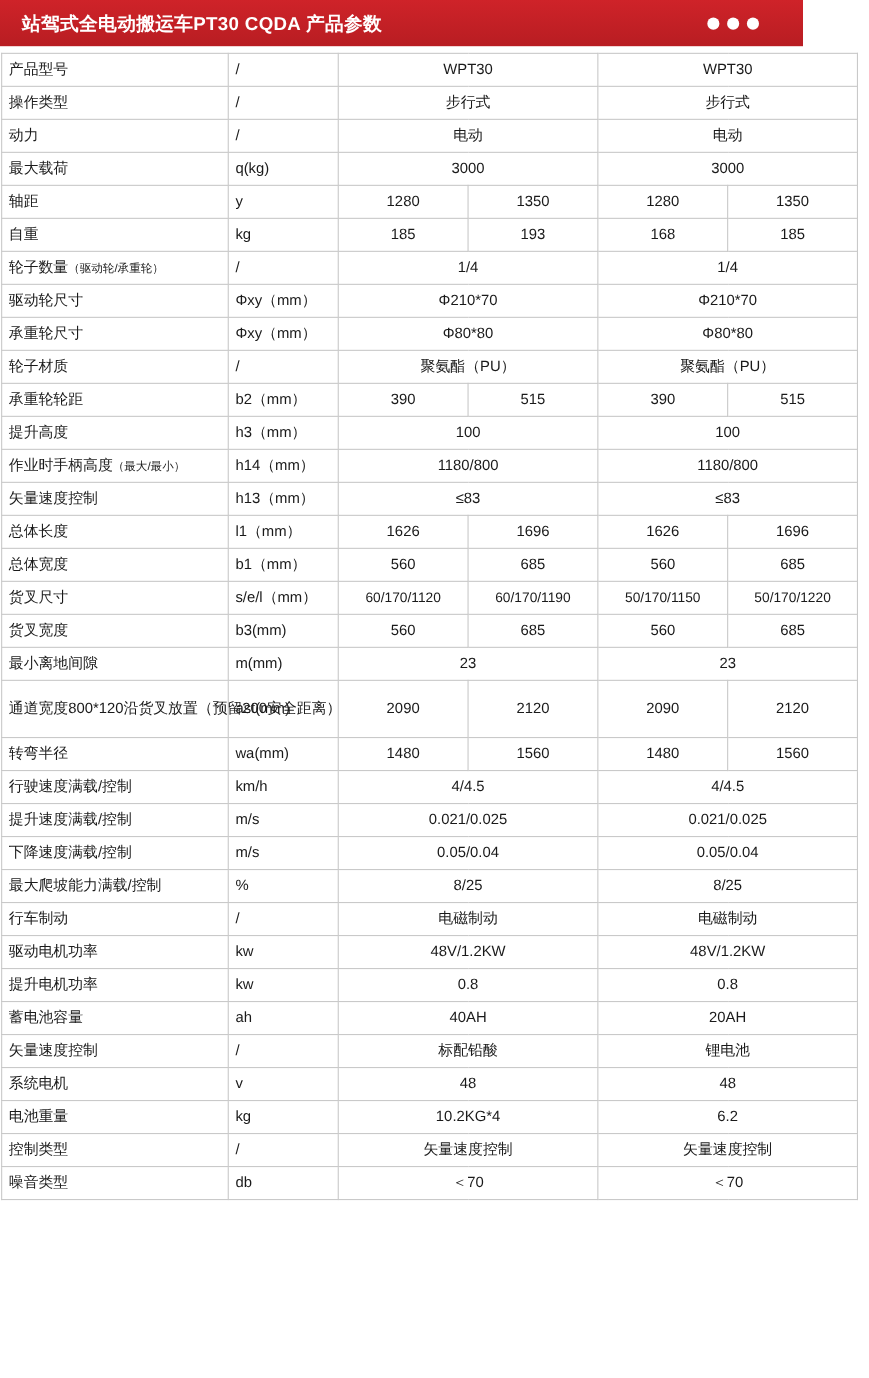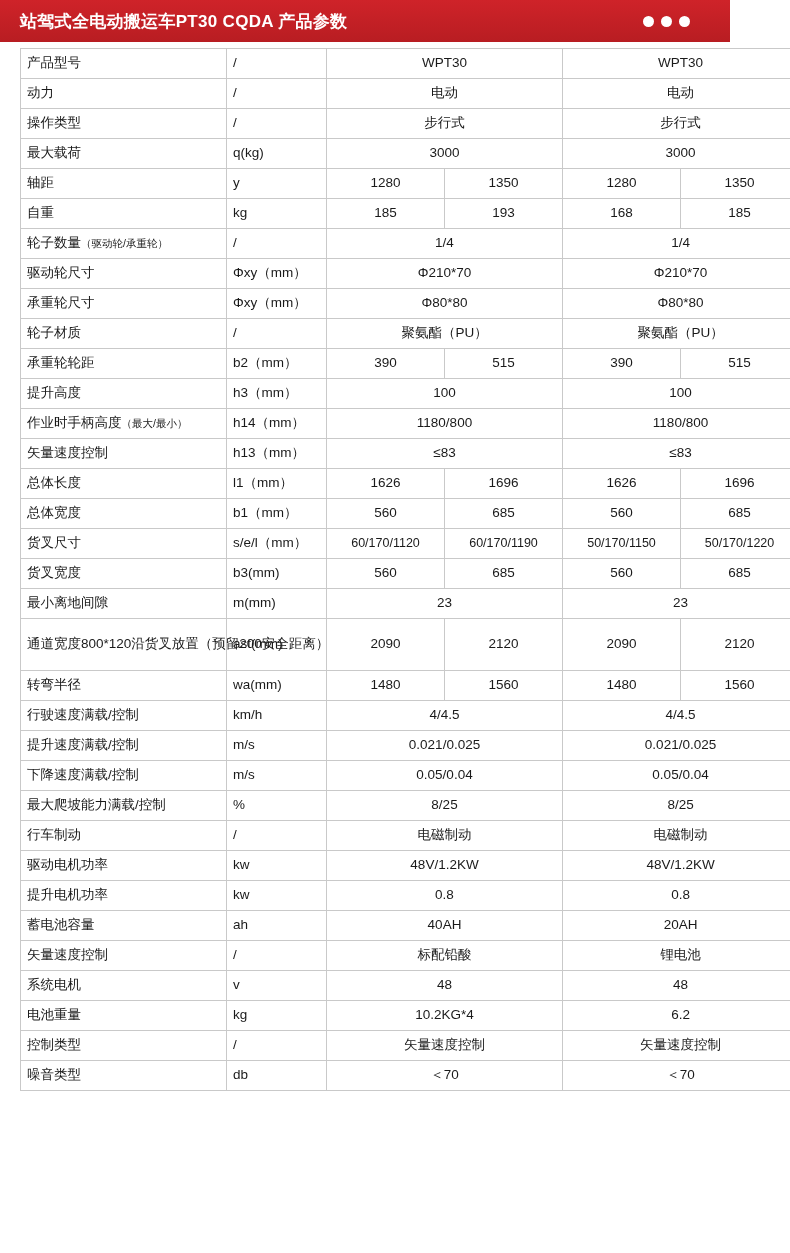--- a/index.html
+++ b/index.html
@@ -39,21 +39,21 @@
   }
   .header-dots i {
     display: block;
     width: 11px;
     height: 11px;
     border-radius: 50%;
     background: #ffffff;
   }
   
   .table-wrap {
-    padding: 6px 6px 10px 20px;
+    padding: 6px 6px 10px 1px;
   }
   table.spec {
     border-collapse: collapse;
     width: 778px;
     table-layout: fixed;
     font-size: 13.5px;
     color: #1a1a1a;
   }
   table.spec col.c-label { width: 206px; }
   table.spec col.c-unit  { width: 100px; }
@@ -110,30 +110,30 @@
           <col class="c-q">
       </colgroup>
       <tbody id="spec-body">
           <tr>
             <td class="label"><span>产品型号</span></td>
             <td class="unit">/</td>
             <td class="val" colspan="2">WPT30</td>
             <td class="val" colspan="2">WPT30</td>
           </tr>
           <tr>
+            <td class="label"><span>操作类型</span></td>
+            <td class="unit">/</td>
+            <td class="val" colspan="2">步行式</td>
+            <td class="val" colspan="2">步行式</td>
+          </tr>
+          <tr>
             <td class="label"><span>动力</span></td>
             <td class="unit">/</td>
             <td class="val" colspan="2">电动</td>
             <td class="val" colspan="2">电动</td>
-          </tr>
-          <tr>
-            <td class="label"><span>操作类型</span></td>
-            <td class="unit">/</td>
-            <td class="val" colspan="2">步行式</td>
-            <td class="val" colspan="2">步行式</td>
           </tr>
           <tr>
             <td class="label"><span>最大载荷</span></td>
             <td class="unit">q(kg)</td>
             <td class="val" colspan="2">3000</td>
             <td class="val" colspan="2">3000</td>
           </tr>
           <tr>
             <td class="label"><span>轴距</span></td>
             <td class="unit">y</td>

